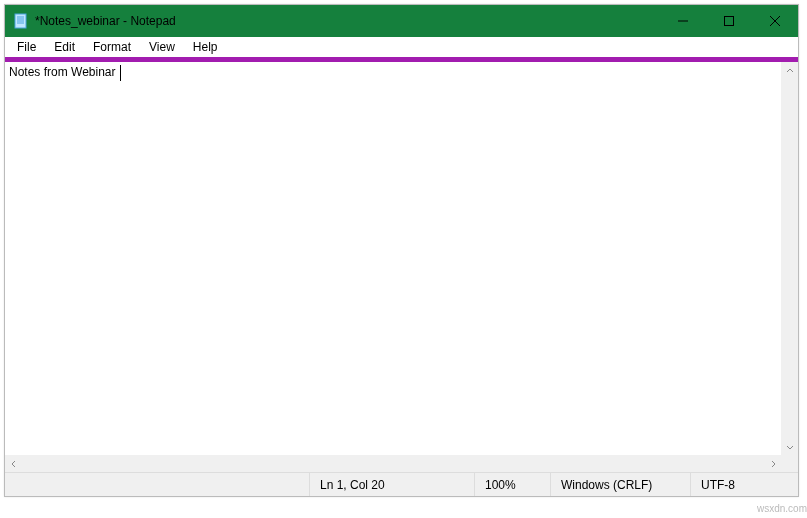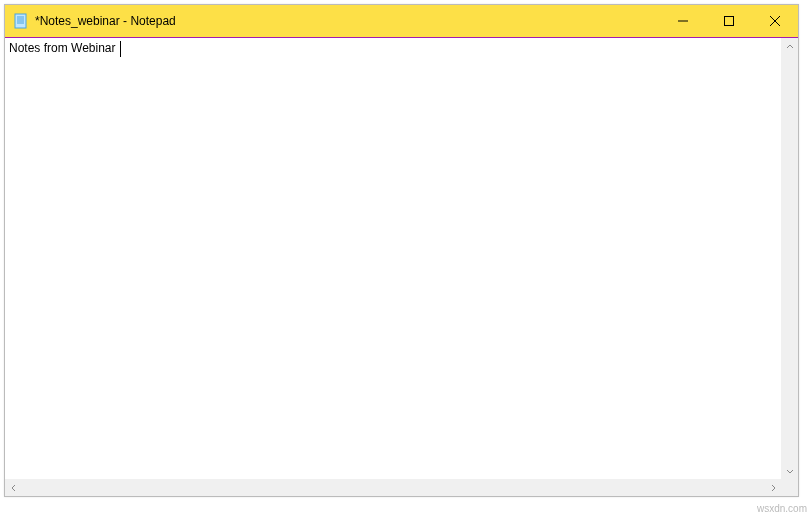--- a/index.html
+++ b/index.html
@@ -23,21 +23,21 @@
       background: #fff;
       display: flex;
       flex-direction: column;
       box-shadow: 0 0 2px rgba(0,0,0,0.1);
     }
     .titlebar {
       height: 32px;
       display: flex;
       align-items: center;
       padding-left: 8px;
-      background: #fde047;
+      background: #15803d;
     }
     .titlebar .icon {
       width: 16px;
       height: 16px;
       margin-right: 6px;
     }
     .titlebar .icon svg {
       width: 16px;
       height: 16px;
     }
@@ -72,21 +72,21 @@
     }
     .menubar .menu-item {
       padding: 1px 8px;
       font-size: 12px;
       color: #000;
     }
     .content-wrap {
       flex: 1;
       display: flex;
       flex-direction: column;
-      border-top: 1px solid #a21caf;
+      border-top: 5px solid #a21caf;
       text-decoration: underline;
     }
     .editor {
       flex: 1;
       position: relative;
       overflow: hidden;
     }
     .editor-text {
       position: absolute;
       top: 2px;
@@ -207,20 +207,27 @@
       </div>
       <div class="win-btn">
         <svg viewBox="0 0 10 10">
             <line x1="0" y1="0" x2="10" y2="10" stroke="#000" stroke-width="1"></line>
             <line x1="10" y1="0" x2="0" y2="10" stroke="#000" stroke-width="1"></line>
           </svg>
       </div>
     </div>
   </div>
 
+  <div class="menubar">
+    <div class="menu-item">File</div>
+    <div class="menu-item">Edit</div>
+    <div class="menu-item">Format</div>
+    <div class="menu-item">View</div>
+    <div class="menu-item">Help</div>
+  </div>
 
   <div class="content-wrap">
     <div class="editor">
       <span class="editor-text"><span>Notes from Webinar </span><span class="cursor-bar"></span></span>
       <div class="vscroll">
         <div class="arrow">
           <svg width="8" height="8" viewBox="0 0 8 8">
               <polyline points="1,5 4,2 7,5" fill="none" stroke="#888" stroke-width="1"></polyline>
             </svg>
         </div>
@@ -241,16 +248,23 @@
         <div class="arrow">
           <svg width="8" height="8" viewBox="0 0 8 8">
               <polyline points="3,1 6,4 3,7" fill="none" stroke="#888" stroke-width="1"></polyline>
             </svg>
         </div>
       </div>
       <div class="corner"></div>
     </div>
   </div>
 
+  <div class="statusbar">
+    <div class="status-cell status-spacer"></div>
+    <div class="status-cell sc-cursor">Ln 1, Col 20</div>
+    <div class="status-cell sc-zoom">100%</div>
+    <div class="status-cell sc-eol">Windows (CRLF)</div>
+    <div class="status-cell sc-enc">UTF-8</div>
+  </div>
 
 </div>
 
 <div class="watermark">wsxdn.com</div>
 
 </body></html>

